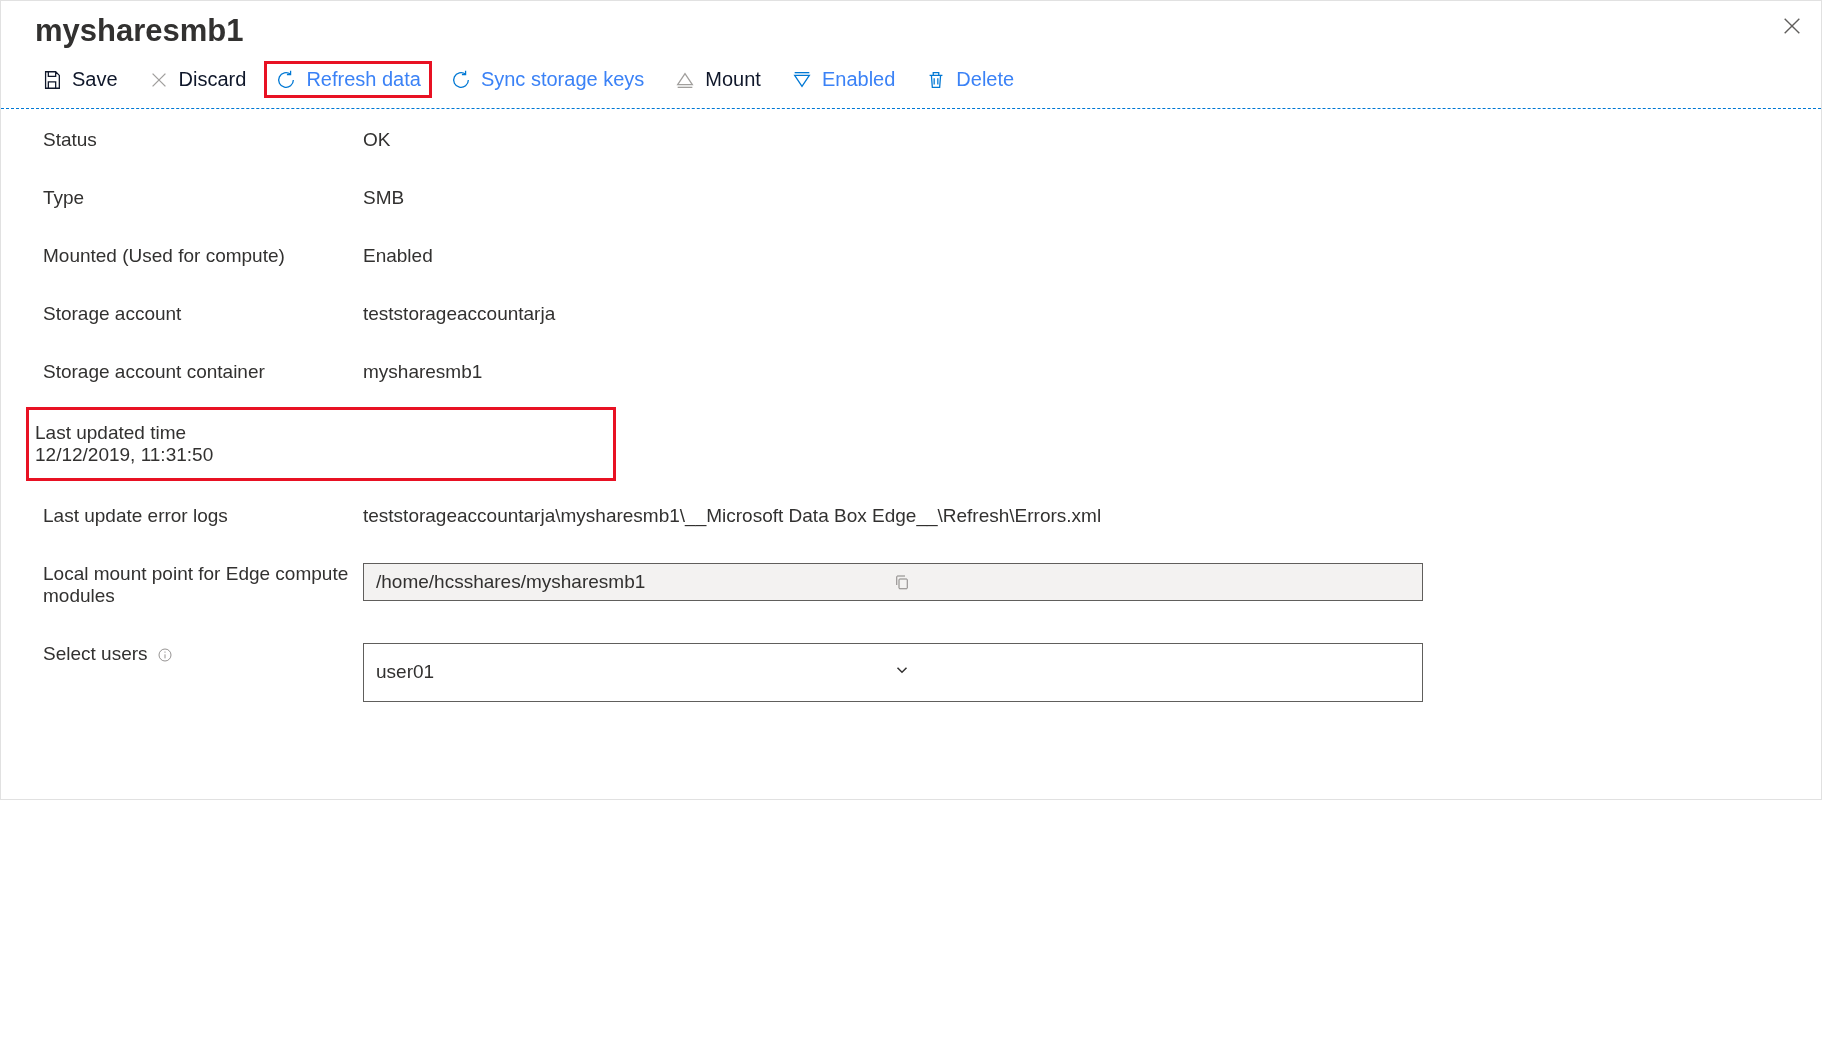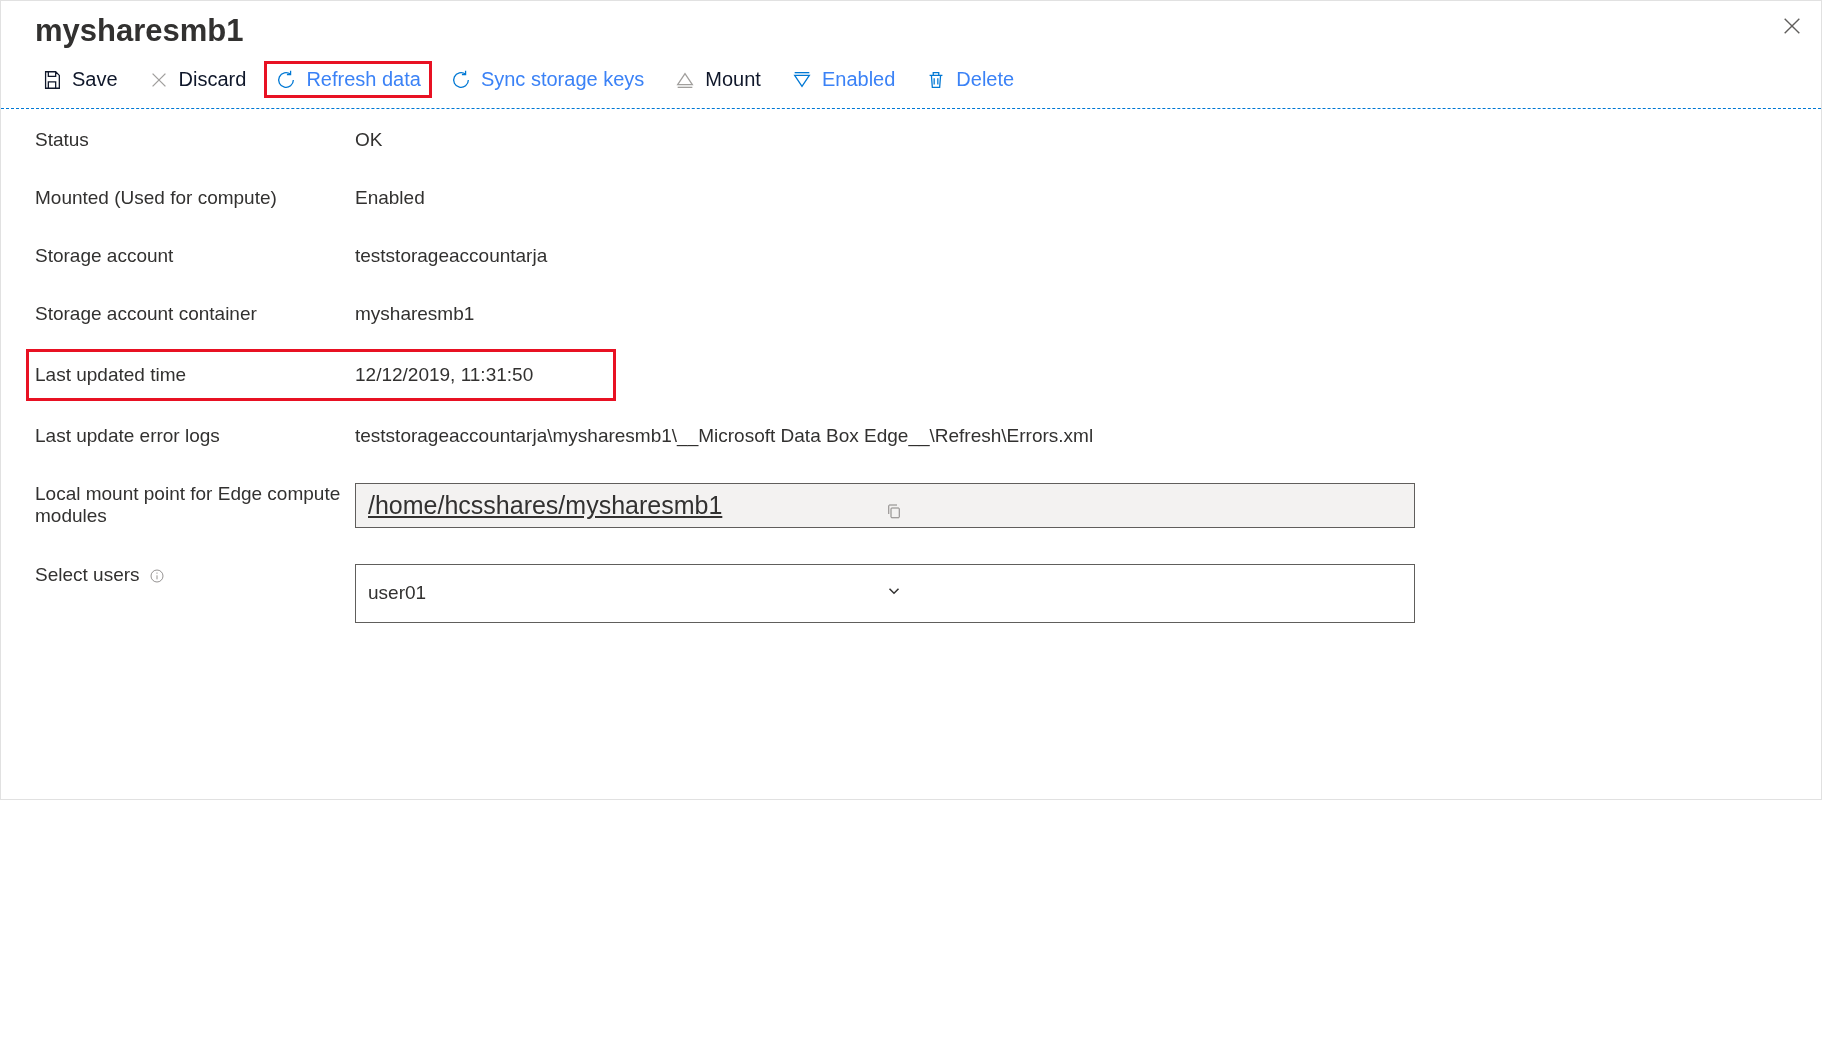--- a/index.html
+++ b/index.html
@@ -60,54 +60,55 @@
     border: 3px solid #e81123;
     padding: 4px 8px;
   }
   .content {
     padding: 20px 34px;
   }
   .row {
     display: flex;
     align-items: flex-start;
     margin-bottom: 36px;
+    margin-left: 8px;
   }
   .row.hl {
     border: 3px solid #e81123;
     padding: 12px 6px;
     margin-left: -9px;
     margin-bottom: 24px;
     margin-top: -12px;
     width: 590px;
+    flex-direction: column;
   }
   .label-col {
     width: 320px;
     font-weight: 400;
     color: #323130;
     flex-shrink: 0;
   }
   .value-col {
     flex: 1;
     color: #323130;
   }
   .info-icon {
     display: inline-flex;
     margin-left: 4px;
     vertical-align: middle;
   }
   .info-icon svg { width: 16px; height: 16px; stroke: #605e5c; fill: none; }
   .readonly-field {
     display: flex;
-    align-items: flex-end;
+    align-items: center;
     border: 1px solid #605e5c;
     background: #f3f2f1;
     padding: 7px 12px;
-    font-size: 25px;
+    font-size: 19px;
     max-width: 1060px;
-    text-decoration: underline;
   }
   .readonly-field span { flex: 1; }
   .copy-btn { cursor: pointer; display: inline-flex; }
   .copy-btn svg { width: 18px; height: 18px; stroke: #605e5c; fill: none; }
   .select-field {
     display: flex;
     align-items: flex-start;
     border: 1px solid #605e5c;
     background: #ffffff;
     padding: 17px 12px;
@@ -196,20 +197,24 @@
   </div>
 </div>
 
 <div class="content">
 
   <div class="row">
     <div class="label-col">Status</div>
     <div class="value-col">OK</div>
   </div>
 
+  <div class="row">
+    <div class="label-col">Type</div>
+    <div class="value-col">SMB</div>
+  </div>
 
   <div class="row">
     <div class="label-col">Mounted (Used for compute)</div>
     <div class="value-col">Enabled</div>
   </div>
 
   <div class="row">
     <div class="label-col">Storage account</div>
     <div class="value-col">teststorageaccountarja</div>
   </div>

